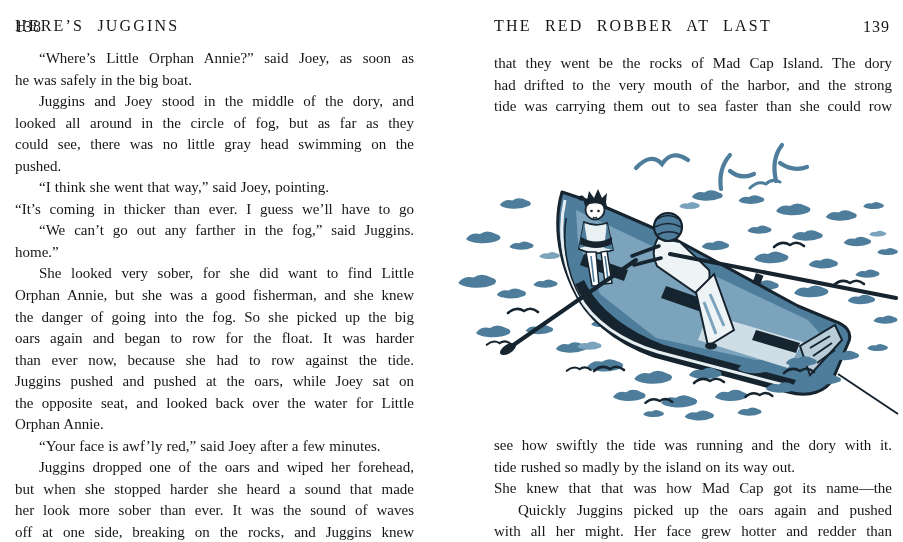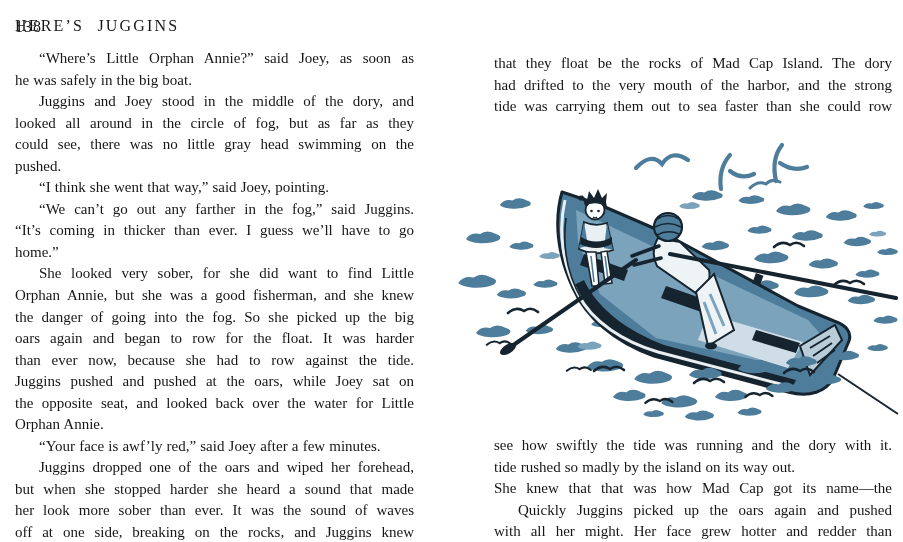--- a/index.html
+++ b/index.html
@@ -43,42 +43,46 @@
     <span class="pg-title">HERE’S JUGGINS</span>
   </div>
   <div class="textblock" id="lp-text">
     <div class="line ind">“Where’s Little Orphan Annie?” said Joey, as soon as</div>
     <div class="line end">he was safely in the big boat.</div>
     <div class="line ind">Juggins and Joey stood in the middle of the dory, and</div>
     <div class="line">looked all around in the circle of fog, but as far as they</div>
     <div class="line">could see, there was no little gray head swimming on the</div>
     <div class="line end">pushed.</div>
     <div class="line ind end">“I think she went that way,” said Joey, pointing.</div>
+    <div class="line">“It’s coming in thicker than ever. I guess we’ll have to go</div>
     <div class="line ind">“We can’t go out any farther in the fog,” said Juggins.</div>
-    <div class="line">“It’s coming in thicker than ever. I guess we’ll have to go</div>
     <div class="line end">home.”</div>
     <div class="line ind">She looked very sober, for she did want to find Little</div>
     <div class="line">Orphan Annie, but she was a good fisherman, and she knew</div>
     <div class="line">the danger of going into the fog. So she picked up the big</div>
     <div class="line">oars again and began to row for the float. It was harder</div>
     <div class="line">than ever now, because she had to row against the tide.</div>
     <div class="line">Juggins pushed and pushed at the oars, while Joey sat on</div>
     <div class="line">the opposite seat, and looked back over the water for Little</div>
     <div class="line end">Orphan Annie.</div>
     <div class="line ind end">“Your face is awf’ly red,” said Joey after a few minutes.</div>
     <div class="line ind">Juggins dropped one of the oars and wiped her forehead,</div>
     <div class="line">but when she stopped harder she heard a sound that made</div>
     <div class="line">her look more sober than ever. It was the sound of waves</div>
     <div class="line">off at one side, breaking on the rocks, and Juggins knew</div>
   </div>
 </div>
 
 <div class="page" id="right-page">
+  <div class="pg-header">
+    <span class="pg-title">THE RED ROBBER AT LAST</span>
+    <span class="pg-num nright">139</span>
+  </div>
   <div class="textblock" id="rp-text-top">
-    <div class="line">that they float be the rocks of Mad Cap Island. The dory</div>
+    <div class="line">that they went be the rocks of Mad Cap Island. The dory</div>
     <div class="line">had drifted to the very mouth of the harbor, and the strong</div>
     <div class="line">tide was carrying them out to sea faster than she could row</div>
   </div>
   <div class="textblock" id="rp-text-bottom">
     <div class="line">see how swiftly the tide was running and the dory with it.</div>
     <div class="line end">tide rushed so madly by the island on its way out.</div>
     <div class="line">She knew that that was how Mad Cap got its name—the</div>
     <div class="line ind">Quickly Juggins picked up the oars again and pushed</div>
     <div class="line">with all her might. Her face grew hotter and redder than</div>
   </div>

